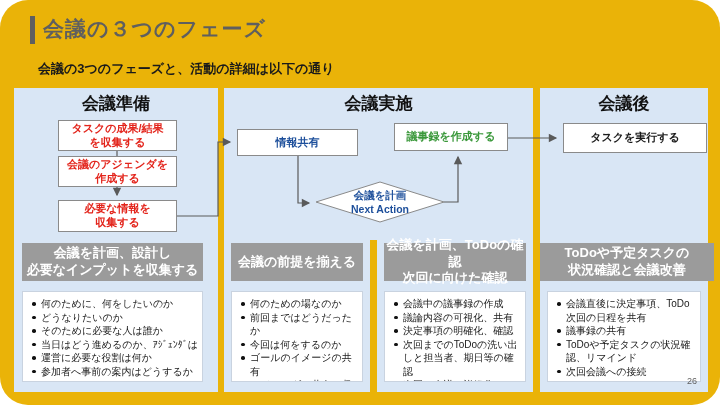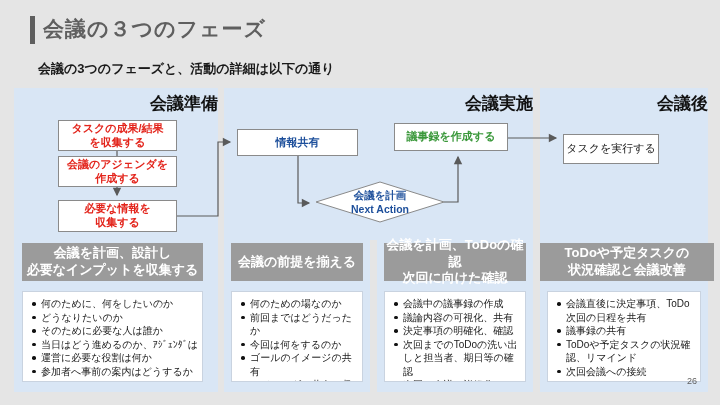--- a/index.html
+++ b/index.html
@@ -1,43 +1,43 @@
 <!DOCTYPE html>
 <html style="--panel_bg: #d9e6f5; --title_gray: #5f5f5f; --accent_red: #e3241b; --accent_blue: #1d4f9b; --accent_green: #3a983a; --gray_header_bg: #9b9b9b; --box_border: #8a8a8a; --bullet_box_border: #c9d3e0; --connector: #5a5a5a;"><head>
 <meta charset="utf-8">
 <style>
   html,body{margin:0;padding:0;background:#ffffff;}
   body{font-family:"Liberation Sans","DejaVu Sans",sans-serif;}
-  .slide{position:relative;width:720px;height:405px;background:#e5e5e5;overflow:hidden;}
+  .slide{position:relative;width:720px;height:405px;background:#eab308;overflow:hidden;border-radius:28px;}
 
   .title-accent{position:absolute;left:30px;top:16px;width:5px;height:28px;background:var(--title_gray,#5f5f5f);}
   .slide-title{position:absolute;left:43px;top:15px;font-size:21px;font-weight:bold;color:var(--title_gray,#5f5f5f);letter-spacing:1px;}
   .slide-subtitle{position:absolute;left:38px;top:60px;font-size:13px;font-weight:600;color:#1a1a1a;}
 
   .panel{position:absolute;background:var(--panel_bg,#d9e6f5);}
   #p-prep{left:14px;top:88px;width:204px;height:304px;}
   #p-mid-top{left:224px;top:88px;width:309px;height:152px;}
   #p-mid-start{left:224px;top:240px;width:146px;height:152px;}
   #p-mid-end{left:377px;top:240px;width:156px;height:152px;}
   #p-after{left:540px;top:88px;width:168px;height:304px;}
 
   .connectors{position:absolute;left:0;top:0;pointer-events:none;}
 
-  .col-title{position:absolute;top:92px;font-size:17px;font-weight:bold;color:#111;text-align:right;}
+  .col-title{position:absolute;top:92px;font-size:17px;font-weight:bold;color:#111;text-align:center;}
   #t-prep{left:14px;width:204px;}
   #t-mid{left:224px;width:309px;}
   #t-after{left:540px;width:168px;}
 
   .fbox{position:absolute;background:#ffffff;border:1px solid var(--box_border,#8a8a8a);display:flex;align-items:center;justify-content:center;text-align:center;font-size:11px;font-weight:bold;line-height:1.25;white-space:pre-line;box-sizing:border-box;}
   #fb-task-results{left:58px;top:120px;width:119px;height:31px;color:var(--accent_red,#e3241b);}
   #fb-agenda{left:58px;top:156px;width:119px;height:31px;color:var(--accent_red,#e3241b);}
   #fb-collect-info{left:58px;top:200px;width:119px;height:32px;color:var(--accent_red,#e3241b);}
   #fb-info-share{left:237px;top:129px;width:121px;height:27px;color:var(--accent_blue,#1d4f9b);}
   #fb-minutes{left:394px;top:123px;width:114px;height:28px;color:var(--accent_green,#3a983a);}
-  #fb-execute{left:563px;top:134px;width:96px;height:30px;color:#1a1a1a;font-weight:normal;}
+  #fb-execute{left:563px;top:123px;width:144px;height:30px;color:#1a1a1a;font-weight:bold;}
 
   .diamond-label{position:absolute;left:325px;top:189px;width:110px;text-align:center;font-size:10.5px;font-weight:bold;color:var(--accent_blue,#1d4f9b);line-height:1.3;white-space:pre-line;}
 
   .phase-label{position:absolute;top:223px;font-size:13px;font-weight:normal;color:#111;text-align:center;margin-top:28px;}
   #lbl-start{left:224px;width:146px;}
   #lbl-end{left:377px;width:156px;}
 
   .ghead{position:absolute;top:243px;height:38px;background:var(--gray_header_bg,#9b9b9b);color:#ffffff;font-size:13px;font-weight:bold;line-height:1.3;display:flex;align-items:center;justify-content:center;text-align:center;white-space:pre-line;box-sizing:border-box;}
   #gh-prep{left:22px;width:181px;}
   #gh-start{left:231px;width:132px;}

